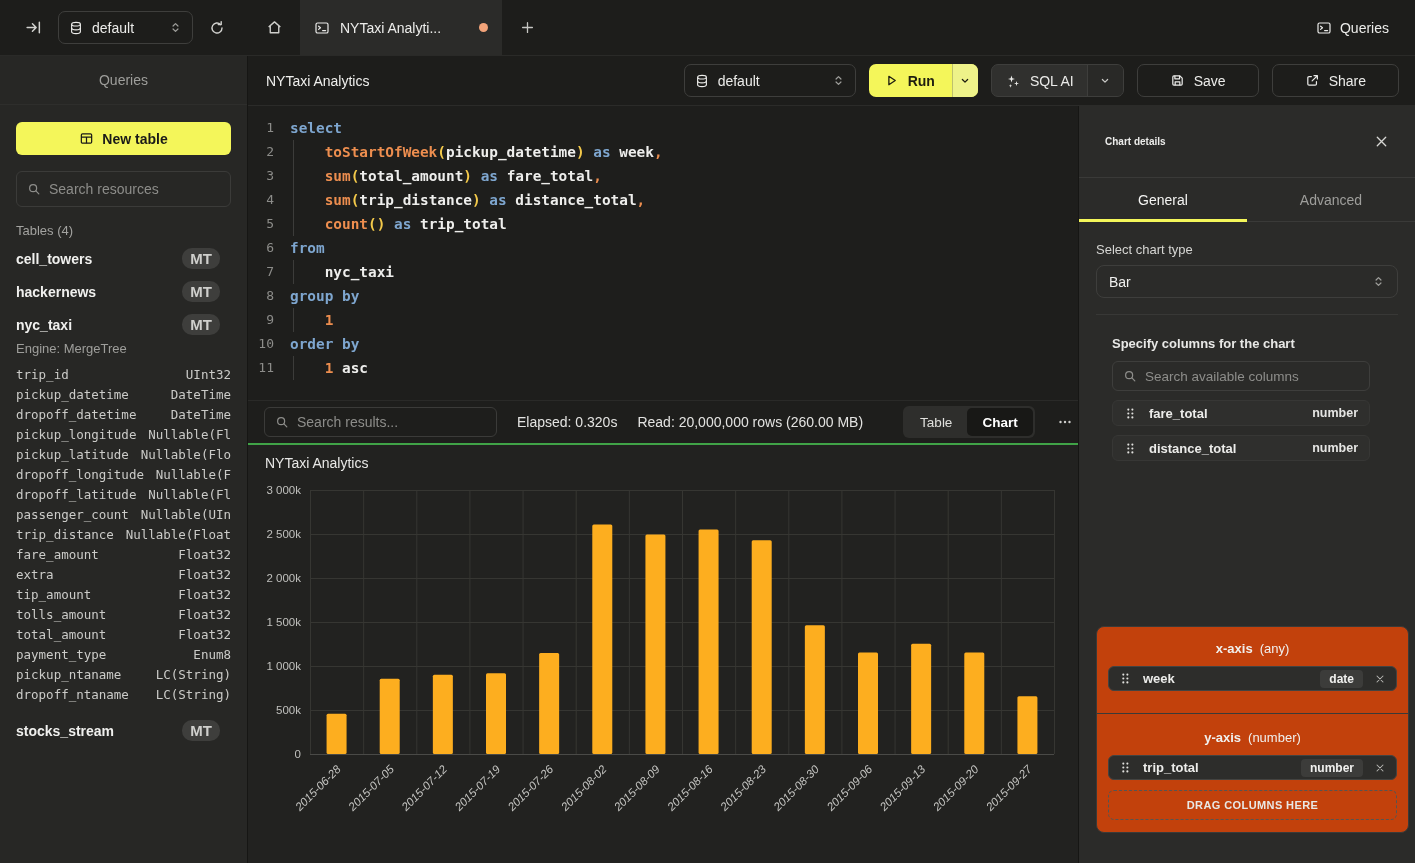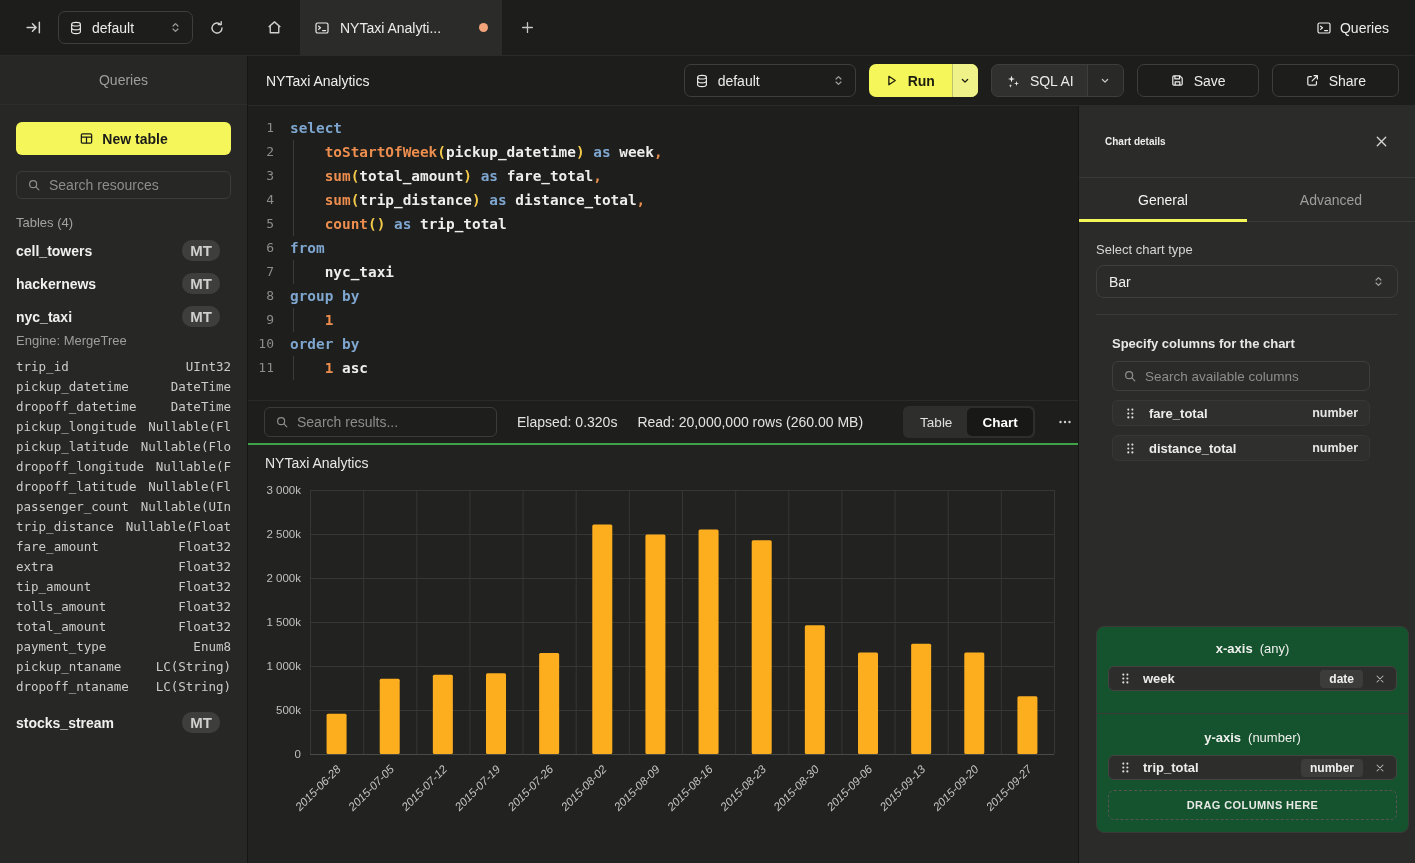--- a/index.html
+++ b/index.html
@@ -25,21 +25,21 @@
   
   .main-row {flex:1; display:flex; min-height:0;}
 
   
   .sidebar {width:248px; flex:none; background:#272725; border-right:1px solid #161614; display:flex; flex-direction:column; overflow:hidden;}
   .side-tabs {height:49px; flex:none; display:flex; border-bottom:1px solid #2e2e2c;}
   .side-tab {flex:1; position:relative; display:flex; align-items:center; justify-content:center; font-size:14px; color:#9e9e9b; cursor:pointer;}
   .side-tab.active {color:#f2f2f0;}
   .side-tab.active::after {content:''; position:absolute; left:0; right:0; bottom:-1px; height:3px; background:#f4f65a;}
   .new-table-btn {margin:17px 16px 0; height:33px; flex:none; background:#f4f65a; color:#1a1a18; border:none; border-radius:6px; display:flex; align-items:center; justify-content:center; gap:8px; font-size:14px; font-weight:600; font-family:inherit;}
-  .search-box {margin:16px 16px 0; height:28px; flex:none; border:1px solid #3b3b39; border-radius:6px; display:flex; align-items:center; padding:0 10px; gap:8px; color:#8d8d8a; font-size:14px;}
+  .search-box {margin:16px 16px 0; height:36px; flex:none; border:1px solid #3b3b39; border-radius:6px; display:flex; align-items:center; padding:0 10px; gap:8px; color:#8d8d8a; font-size:14px;}
   .side-section-label {margin:16px 16px 4px; font-size:13px; color:#a3a3a0;}
   .table-row {height:33px; flex:none; padding:0 16px; display:flex; align-items:center; justify-content:space-between;}
   .table-name {font-size:14px; font-weight:700; color:#f0f0ee;}
   .mt-badge {background:#3e3e3c; color:#cfcfcc; font-size:15px; font-weight:600; padding:2px 8px; border-radius:10px; margin-right:11px;}
   .engine-row {padding:0 16px 8px; font-size:13px; color:#9e9e9b;}
   .col-row {height:20px; flex:none; padding:0 16px; display:flex; align-items:center; justify-content:space-between; font-family:"DejaVu Sans Mono",monospace; font-size:12.5px; color:#cbcbc8; white-space:pre;}
   .tables-gap {height:10px; flex:none;}
 
   
   .content {flex:1; display:flex; flex-direction:column; min-width:0;}
@@ -96,21 +96,21 @@
   .rp-label {margin:20px 17px 8px; font-size:13px; color:#d6d6d3;}
   .rp-select {margin:0 17px; height:33px; flex:none; border:1px solid #3e3e3c; border-radius:8px; display:flex; align-items:center; justify-content:space-between; padding:0 12px; font-size:14px; color:#f0f0ee;}
   .rp-divider {margin:16px 17px 0; border-top:1px solid #383836;}
   .rp-sublabel {margin:21px 45px 10px 33px; font-size:13px; font-weight:600; color:#e8e8e6;}
   .rp-search {margin:0 45px 0 33px; height:30px; flex:none; border:1px solid #3e3e3c; border-radius:6px; display:flex; align-items:center; padding:0 10px; gap:8px; color:#8d8d8a; font-size:13.5px;}
   .avail-row {margin:9px 45px 0 33px; height:26px; flex:none; background:#2f2f2d; border:1px solid #373735; border-radius:6px; display:flex; align-items:center; padding:0 11px; gap:12px;}
   .avail-name {font-size:13px; font-weight:600; color:#ececea;}
   .avail-type {margin-left:auto; font-size:12.5px; font-weight:600; color:#e5e5e3;}
   .drag-dots {color:#e0e0dd;}
   .rp-spacer {flex:1;}
-  .axes-box {margin:0 6px 30px 17px; border:1px solid #3a3a38; border-radius:8px; background:#14532d;}
+  .axes-box {margin:0 6px 30px 17px; border:1px solid #3a3a38; border-radius:8px; background:#c2410c;}
   .axis-section {padding:10px 11px 22px;}
   .axis-section + .axis-section {border-top:1px solid #3a3a38; padding:12px 11px 12px;}
   .axis-label {text-align:center; font-size:13px; color:#f0f0ee; margin:4px 0 10px;}
   .axis-label b {font-weight:700; margin-right:7px;}
   .chip {height:25px; border:1px solid #434341; background:#2d2d2b; border-radius:6px; display:flex; align-items:center; padding:0 10px; gap:11px;}
   .chip-name {font-size:13px; font-weight:600; color:#ececea;}
   .chip-badge {margin-left:auto; background:#3c3c3a; border-radius:4px; padding:2px 9px; font-size:12px; font-weight:600; color:#f0f0ee;}
   .chip-x {color:#b8b8b5;}
   .drag-zone {margin-top:10px; height:30px; border:1px dashed #555552; border-radius:6px; display:flex; align-items:center; justify-content:center; font-size:11px; font-weight:700; letter-spacing:.4px; color:#e8e8e6;}
 </style>

